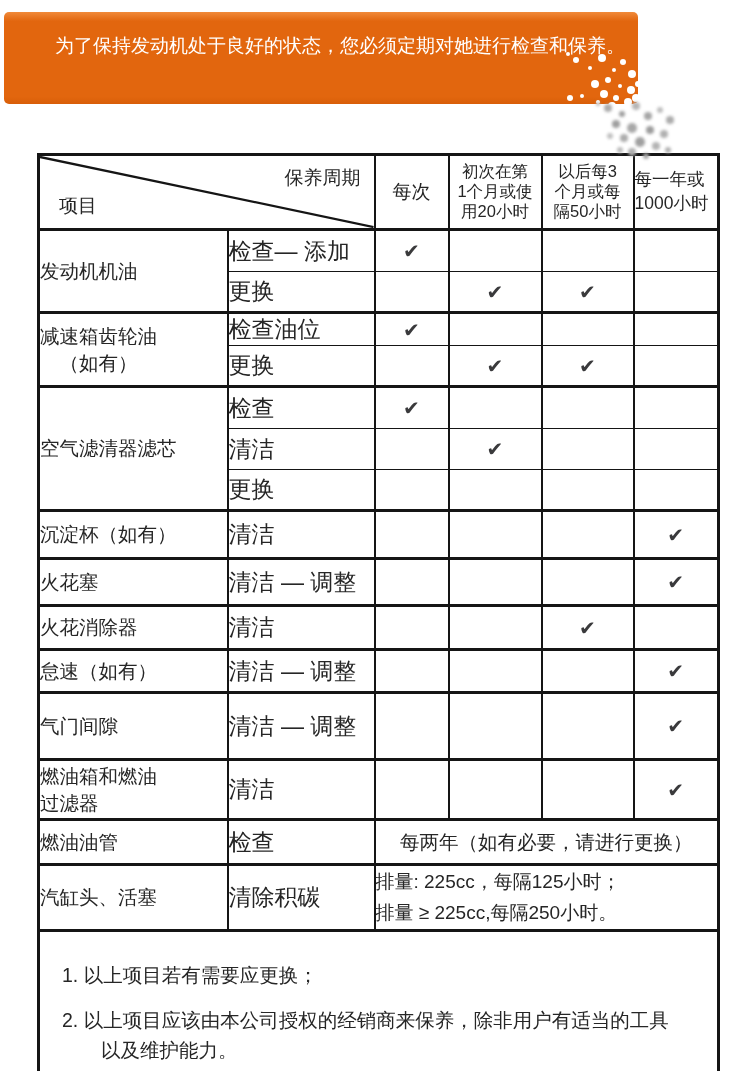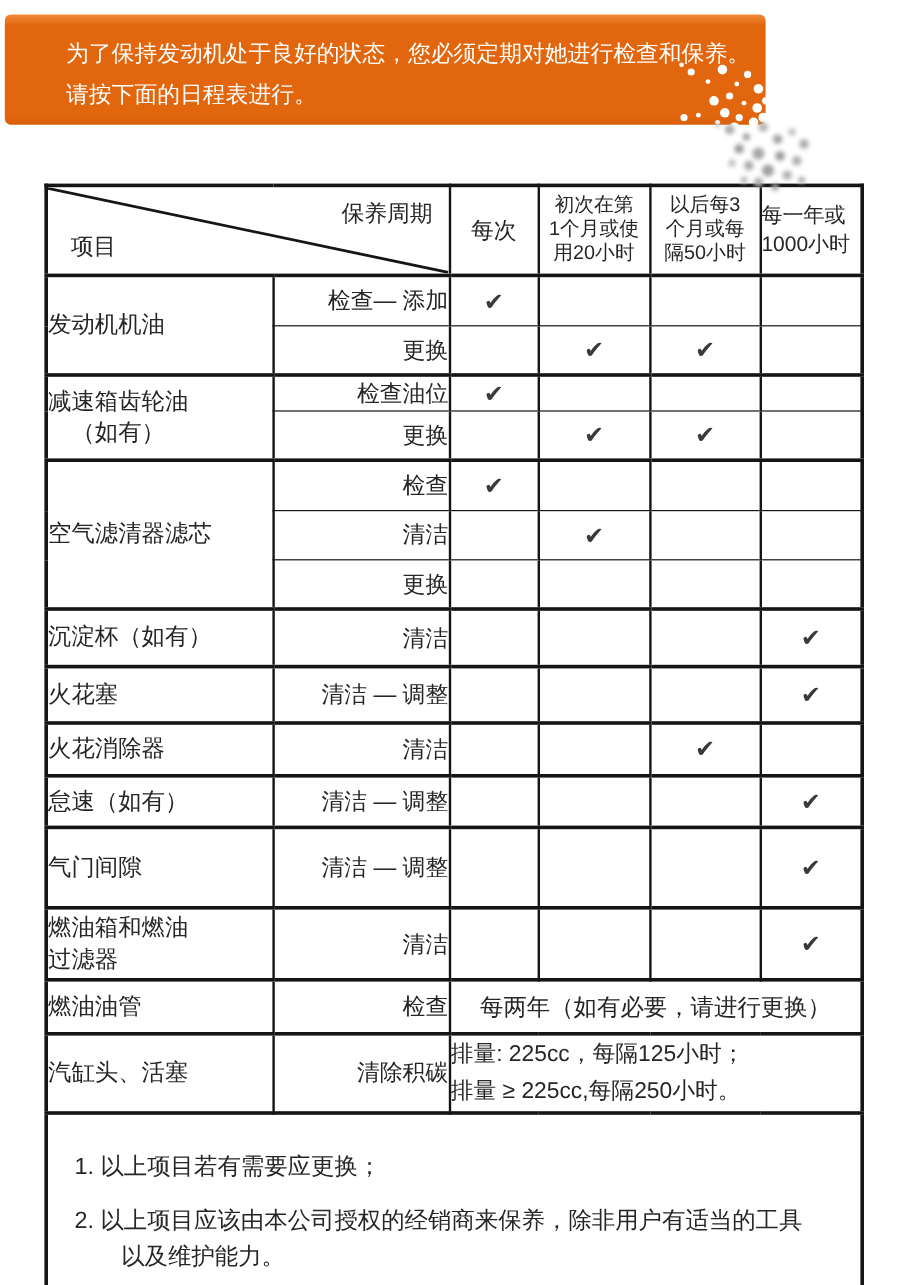--- a/index.html
+++ b/index.html
@@ -69,40 +69,39 @@
   .corner { position: relative; }
   .corner svg { position: absolute; left: 0; top: 0; width: 100%; height: 100%; }
   .corner .lbl-top { position: absolute; right: 13px; top: 9px; font-size: 19px; }
   .corner .lbl-bottom { position: absolute; left: 19px; bottom: 9px; font-size: 19px; }
 
   .h-every { font-size: 19px; text-align: center; }
   .h-small { font-size: 16.5px; line-height: 1.2; white-space: pre-line; text-align: center; padding-left: 5px; }
   .h-med   { font-size: 17.5px; line-height: 1.35; white-space: pre-line; text-align: left; padding-left: 5px; }
 
   td.item { padding-left: 18px; font-size: 19.5px; white-space: pre-line; line-height: 1.35; text-align: left; }
-  td.task { padding-left: 25px; font-size: 19px; text-align: right; }
+  td.task { padding-left: 25px; font-size: 23px; text-align: left; }
   td.chk  { text-align: center; font-size: 20px; color: #3a3a3c; }
   td.span-center { text-align: center; font-size: 19.5px; }
   td.span-left { text-align: left; padding-left: 44px; white-space: pre-line; line-height: 1.65; font-size: 19px; }
 
   tr.notes-row td {
     border-top-width: 3px;
     vertical-align: top;
     text-align: left;
     padding: 28px 18px 0 22px;
     font-size: 19.5px;
   }
   .note { margin: 0 0 15px 0; white-space: pre-line; line-height: 1.55; }
 </style>
 </head>
 <body>
 
 <div class="banner">
   <div class="bline">为了保持发动机处于良好的状态，您必须定期对她进行检查和保养。</div>
-  <div class="bline">请按下面的日程表进行。</div>
 </div>
 <div class="splat splat-white"></div>
 <div class="splat splat-gray"></div>
 
 <div class="sched-wrap">
 <table class="sched">
   <colgroup>
     <col style="width:189px">
         <col style="width:147px">
         <col style="width:74px">

